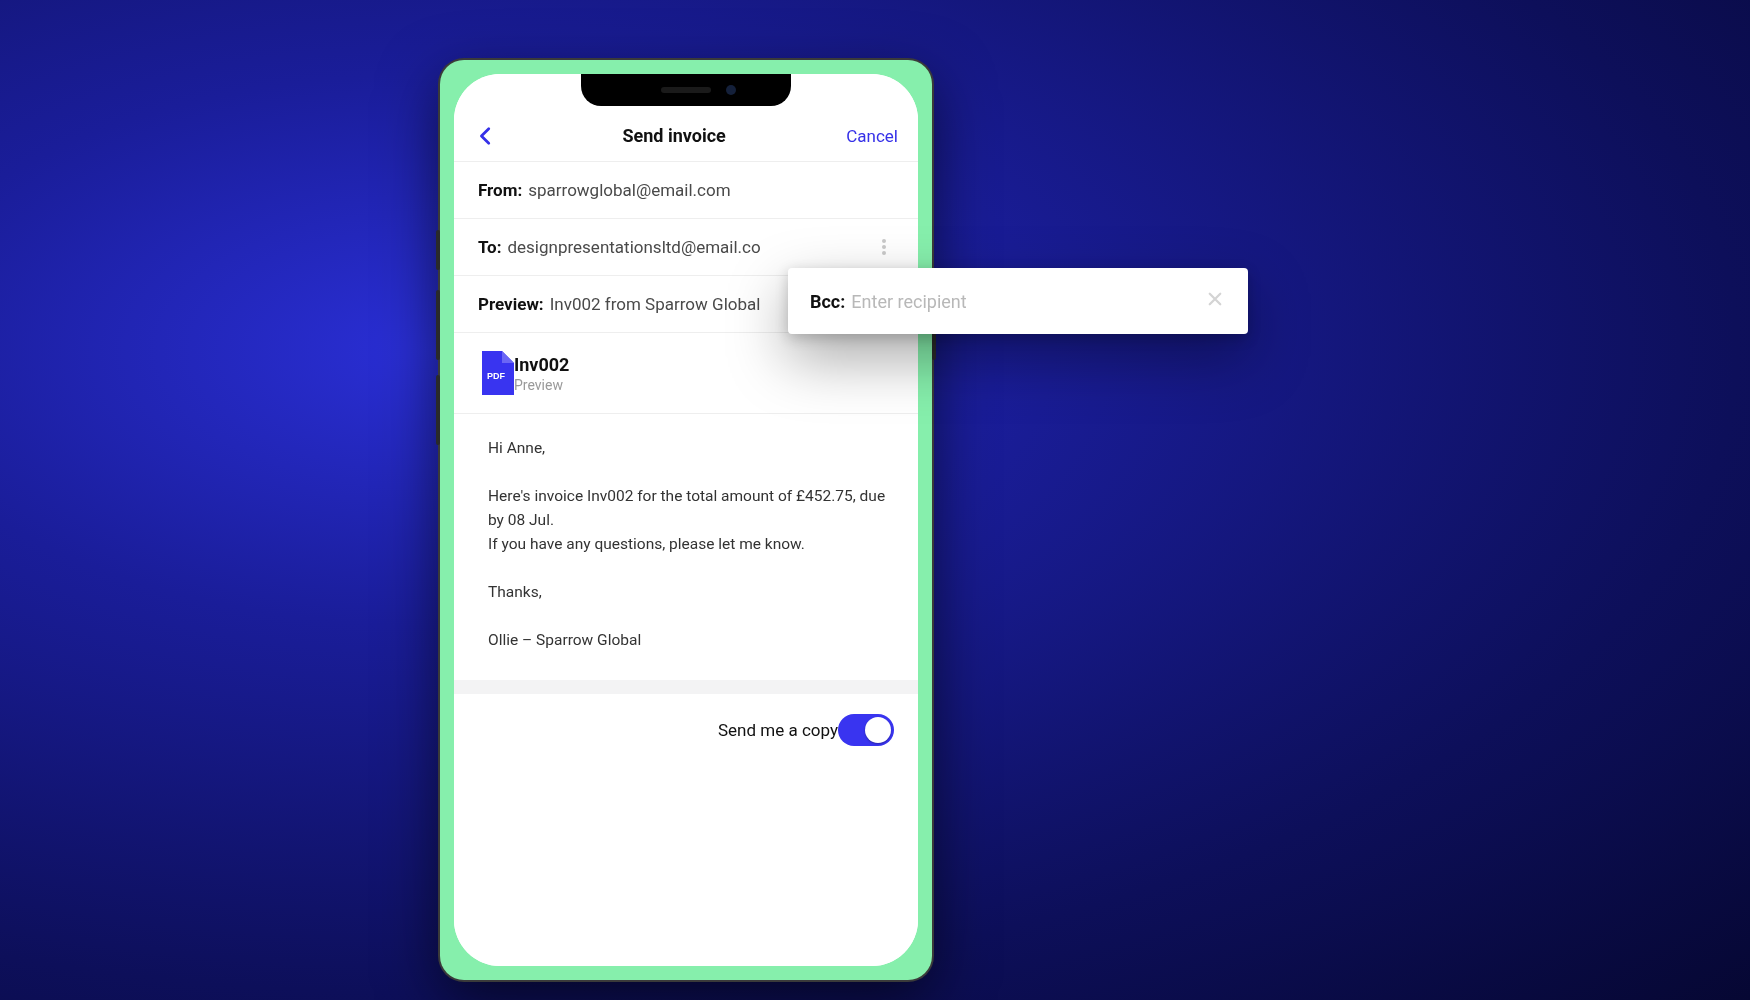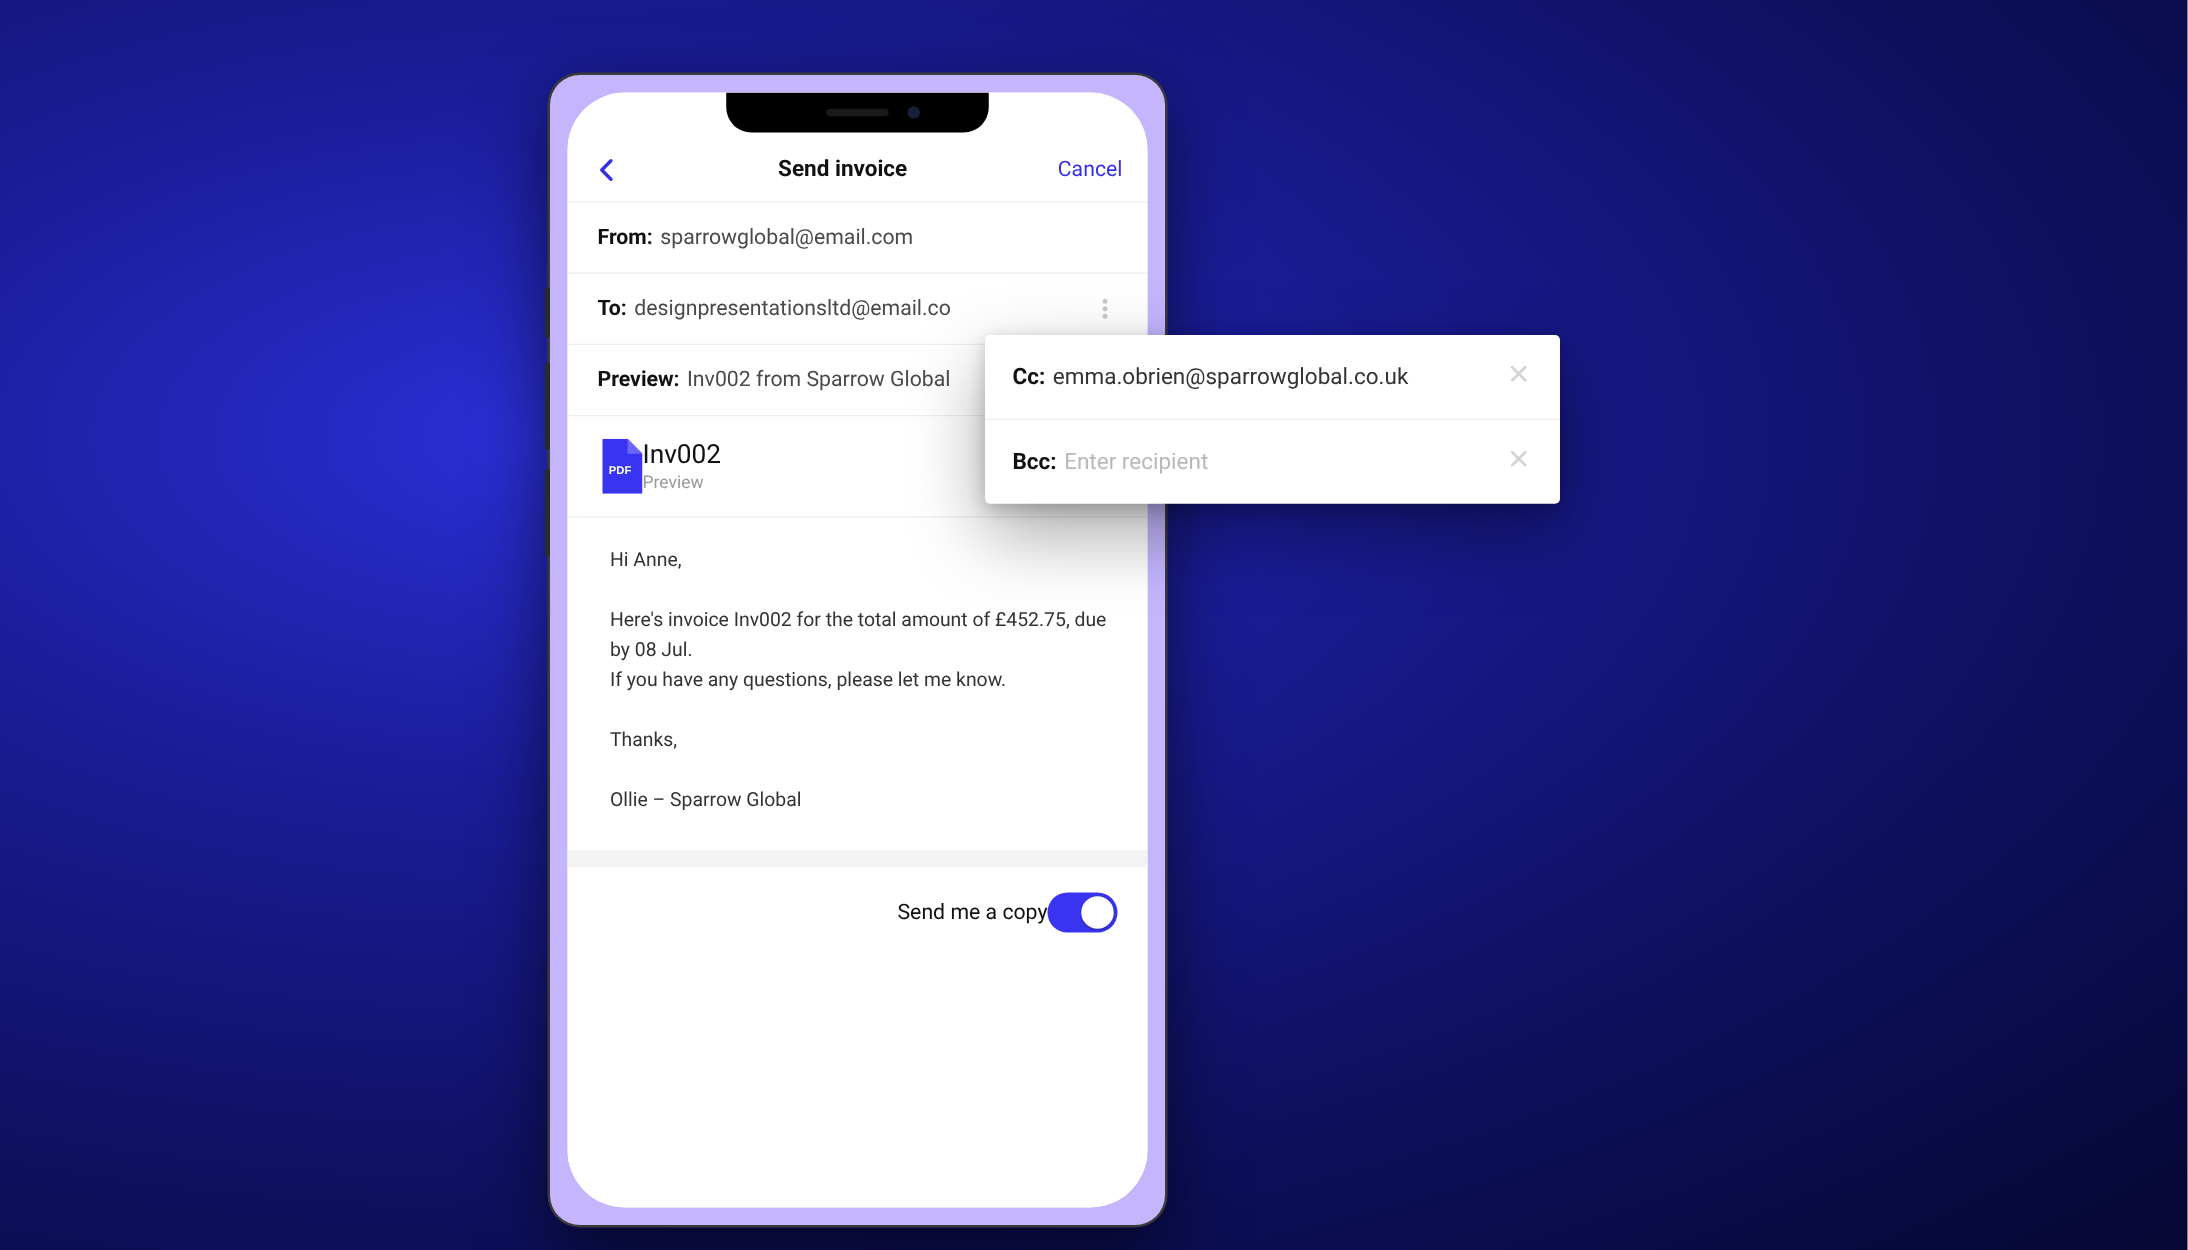--- a/index.html
+++ b/index.html
@@ -16,21 +16,21 @@
     height: 1000px;
   }
 
   
   .phone {
     position: absolute;
     left: 440px;
     top: 60px;
     width: 492px;
     height: 920px;
-    background: #c4b5fd;
+    background: #86efac;
     border-radius: 24px;
     padding: 14px;
     box-shadow: 0 0 0 2px #3a3a3a, 0 20px 60px rgba(0,0,0,0.6);
   }
   .phone::before, .phone::after {
     content: "";
     position: absolute;
     background: #2a2a2a;
     border-radius: 3px;
   }
@@ -100,21 +100,21 @@
   .attach {
     display:flex;
     align-items:center;
     padding: 18px 24px;
     border-bottom:1px solid #eee;
   }
   .pdf-icon {
     width:36px; height:44px; position:relative;
   }
   .pdf-icon svg { width:100%; height:100%; }
-  .attach .aname { font-size:21px; font-weight:400; color:#111; }
+  .attach .aname { font-size:18px; font-weight:700; color:#111; }
   .attach .asub  { font-size:14px; color:#9a9a9a; margin-top:2px;}
 
   .body-text {
     padding: 22px 28px 28px 34px;
     font-size: 15.5px;
     line-height: 1.55;
     color:#333;
     border-bottom: 14px solid #f3f3f4;
     white-space: pre-line;
   }
@@ -225,29 +225,20 @@
           <span>Send me a copy</span>
           <div class="toggle"></div>
         </div>
 
       </div>
     </div>
   </div>
 
   <div class="card">
     <div class="crow">
-      <span class="clbl">Cc:</span>
-      <span class="cval">emma.obrien@sparrowglobal.co.uk</span>
-      <span class="x">
-        <svg viewBox="0 0 24 24">
-            <path d="M5 5 L19 19 M19 5 L5 19" stroke="currentColor" stroke-width="3" stroke-linecap="round"></path>
-          </svg>
-      </span>
-    </div>
-    <div class="crow">
       <span class="clbl">Bcc:</span>
       <span class="cph">Enter recipient</span>
       <span class="x">
         <svg viewBox="0 0 24 24">
             <path d="M5 5 L19 19 M19 5 L5 19" stroke="currentColor" stroke-width="3" stroke-linecap="round"></path>
           </svg>
       </span>
     </div>
   </div>
 

